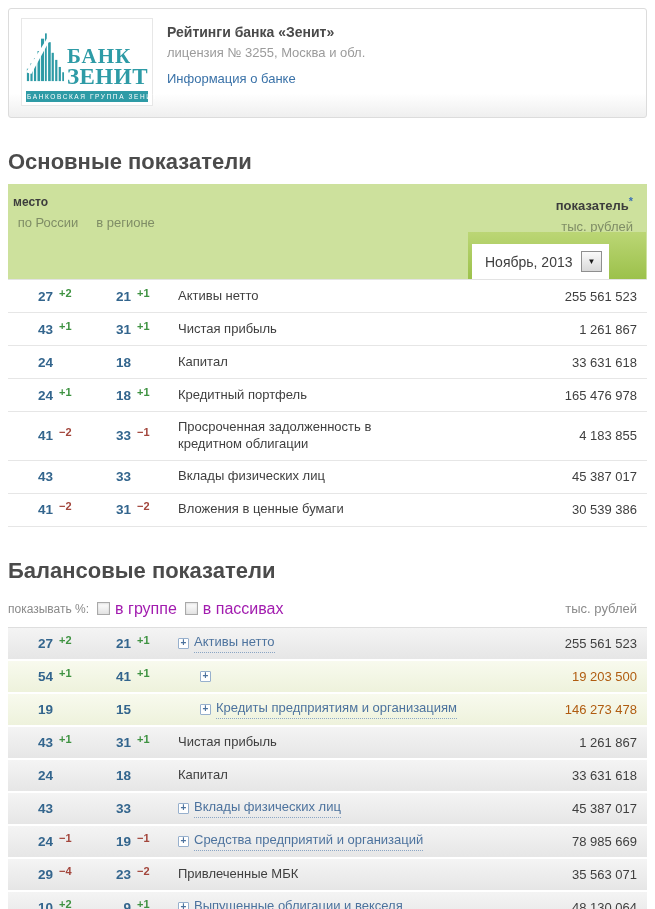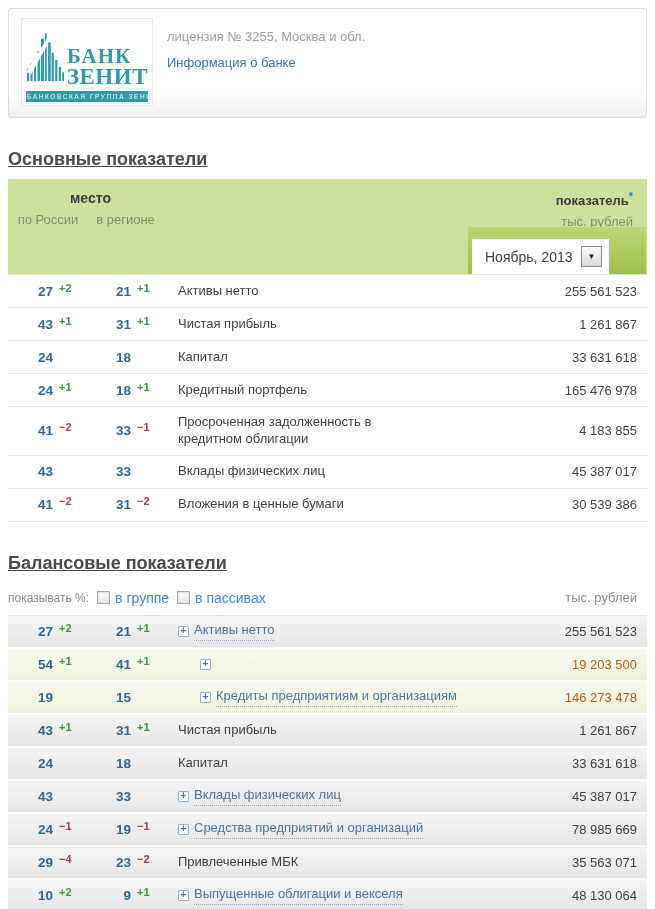--- a/index.html
+++ b/index.html
@@ -40,31 +40,31 @@
   .header-text { padding-top:6px; }
   .header-title { font-weight:bold; font-size:14px; color:#4a4a4a; }
   .header-sub { color:#9b9b9b; font-size:13px; margin-top:5px; }
   .header-link {
     display:inline-block; margin-top:11px; color:#3a72a8;
     font-size:13px; text-decoration:none; cursor:pointer;
   }
 
   
   h2.section-h {
-    font-size:18px; font-weight:bold; color:#4b4b4b;
-    margin-top:31px; margin-bottom:9px;text-decoration:underline;
+    font-size:22px; font-weight:bold; color:#4b4b4b;
+    margin-top:31px; margin-bottom:9px;
   }
 
   
   .green-head {
     position:relative; height:95px; background:#cde19d;
     overflow:hidden;
   }
   .gh-left { position:absolute; left:5px; top:11px; width:155px; }
-  .gh-place { text-align:center; font-weight:bold; color:#3d3d3d; font-size:14px; }
+  .gh-place { text-align:left; font-weight:bold; color:#3d3d3d; font-size:12px; }
   .gh-cols { display:flex; margin-top:6px; color:#7f8d66; font-size:13px; }
   .gh-col1 { width:70px; text-align:center; }
   .gh-col2 { width:85px; text-align:center; }
   .gh-right { position:absolute; right:14px; top:11px; text-align:right; }
   .gh-ind { font-weight:bold; color:#3d3d3d; font-size:13px; }
   .gh-ind sup { color:#3b6eb5; font-weight:bold; }
   .gh-unit { color:#7f8d66; font-size:13px; margin-top:6px; }
   .period-panel {
     position:absolute; right:1px; bottom:0; width:178px; height:47px;
     background:linear-gradient(180deg,#bbd675 0%, #9cc14b 100%);
@@ -106,21 +106,21 @@
 
   
   .filter-row { display:flex; align-items:center; margin-top:16px; margin-bottom:9px; }
   .filter-label { color:#8a8a8a; font-size:12px; }
   .cb {
     width:13px; height:13px; border:1px solid #a9a9a9;
     background:linear-gradient(180deg,#fefefe,#e3e3e3);
     box-shadow:inset 0 1px 2px rgba(0,0,0,0.12);
     margin:0 5px 0 8px; cursor:pointer;
   }
-  .cb-label { color:#3b82f6; font-size:14px; }
+  .cb-label { color:#a21caf; font-size:16px; }
   .filter-spacer { flex:1; }
   .filter-unit { color:#8a8a8a; font-size:13px; padding-right:10px; }
 
   
   .t2 { border-top:1px solid #dedede; }
   .t2 .rrow {
     min-height:31px; margin-bottom:2px; padding:5px 0;
     background:linear-gradient(180deg,#f4f4f4 0%, #e6e6e6 100%);
   }
   .t2 .rrow.sub { background:linear-gradient(180deg,#f8faee 0%, #eef2dc 100%); }
@@ -166,20 +166,21 @@
           <polygon points="0,44 26,2 30,2 6,46" fill="#ffffff"></polygon>
         </svg>
         <div class="logo-words">
           <div class="logo-w1">БАНК</div>
           <div class="logo-w2">ЗЕНИТ</div>
         </div>
       </div>
       <div class="logo-band">БАНКОВСКАЯ ГРУППА ЗЕНИТ</div>
     </div>
     <div class="header-text">
+      <div class="header-title">Рейтинги банка «Зенит»</div>
       <div class="header-sub">лицензия № 3255, Москва и обл.</div>
       <a class="header-link">Информация о банке</a>
     </div>
   </div>
 
   <h2 class="section-h">Основные показатели</h2>
 
   <div class="green-head">
     <div class="gh-left">
       <div class="gh-place">место</div>

